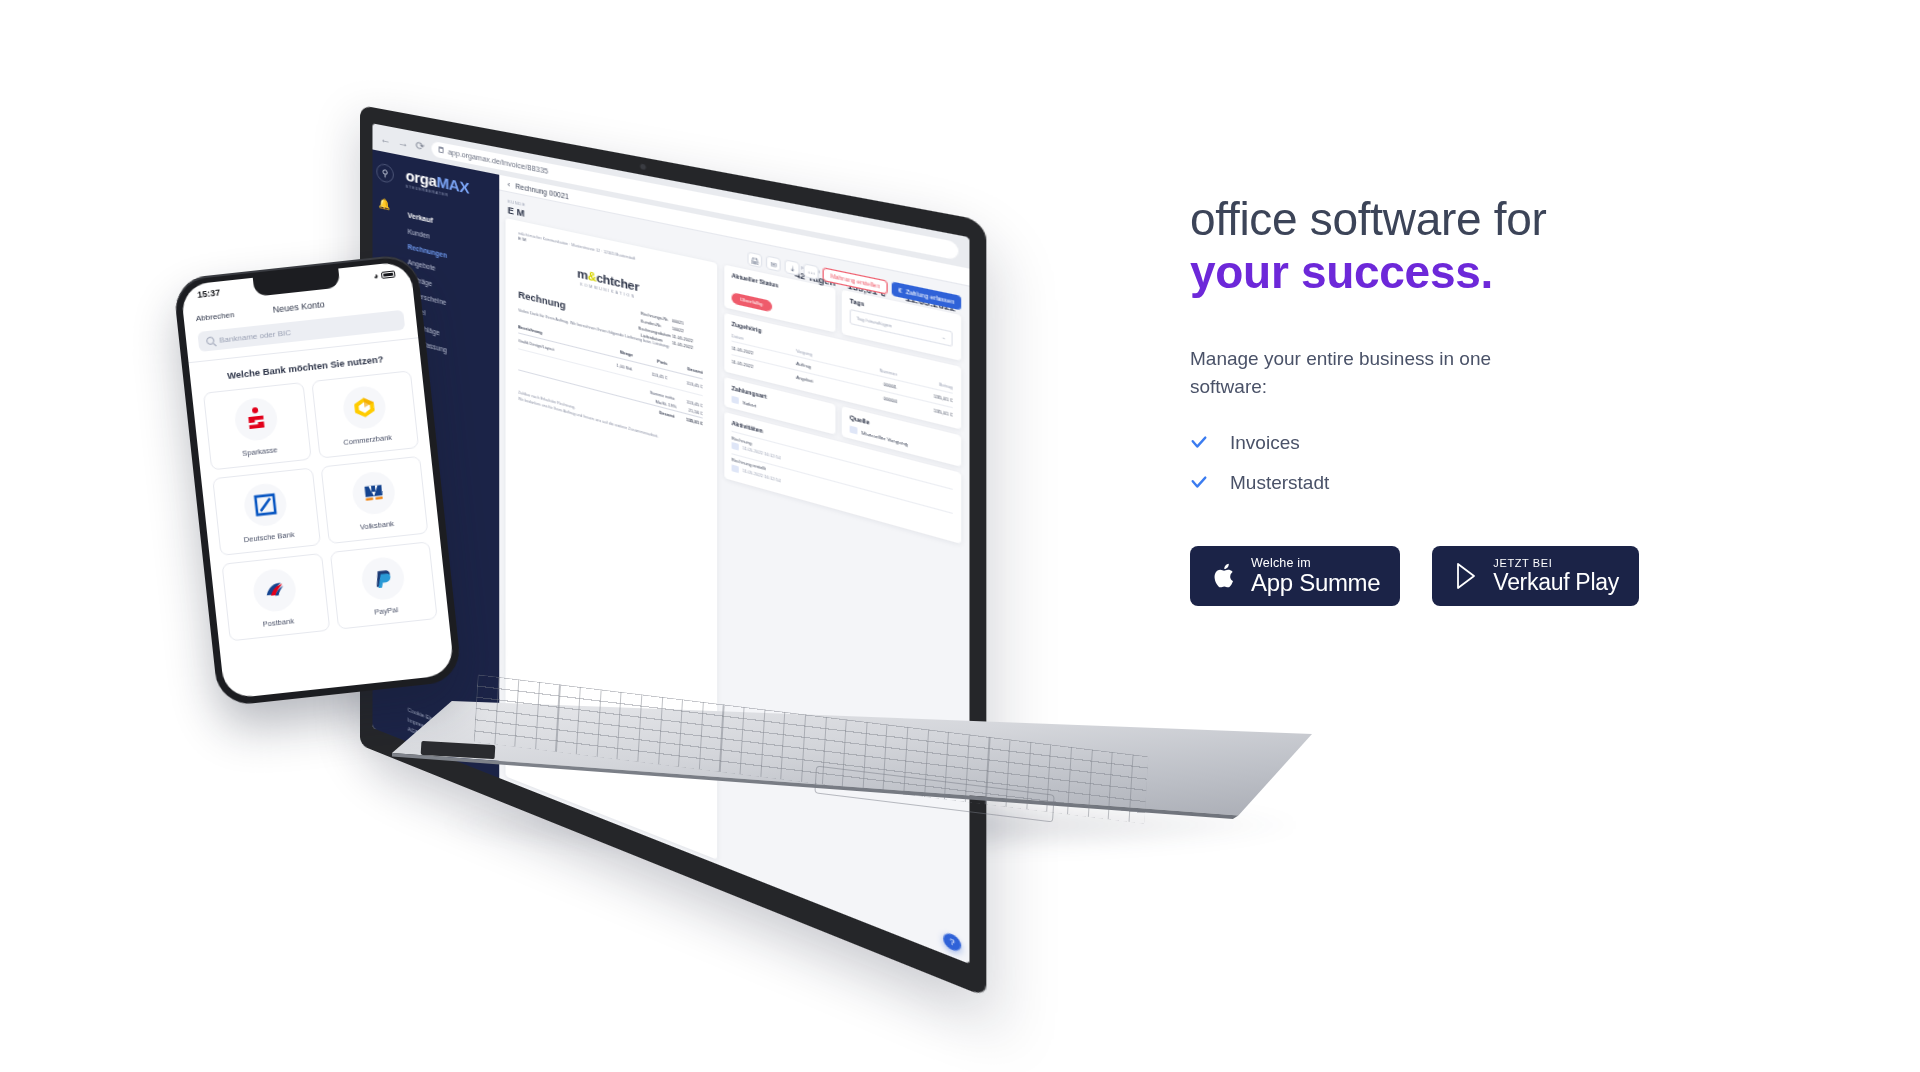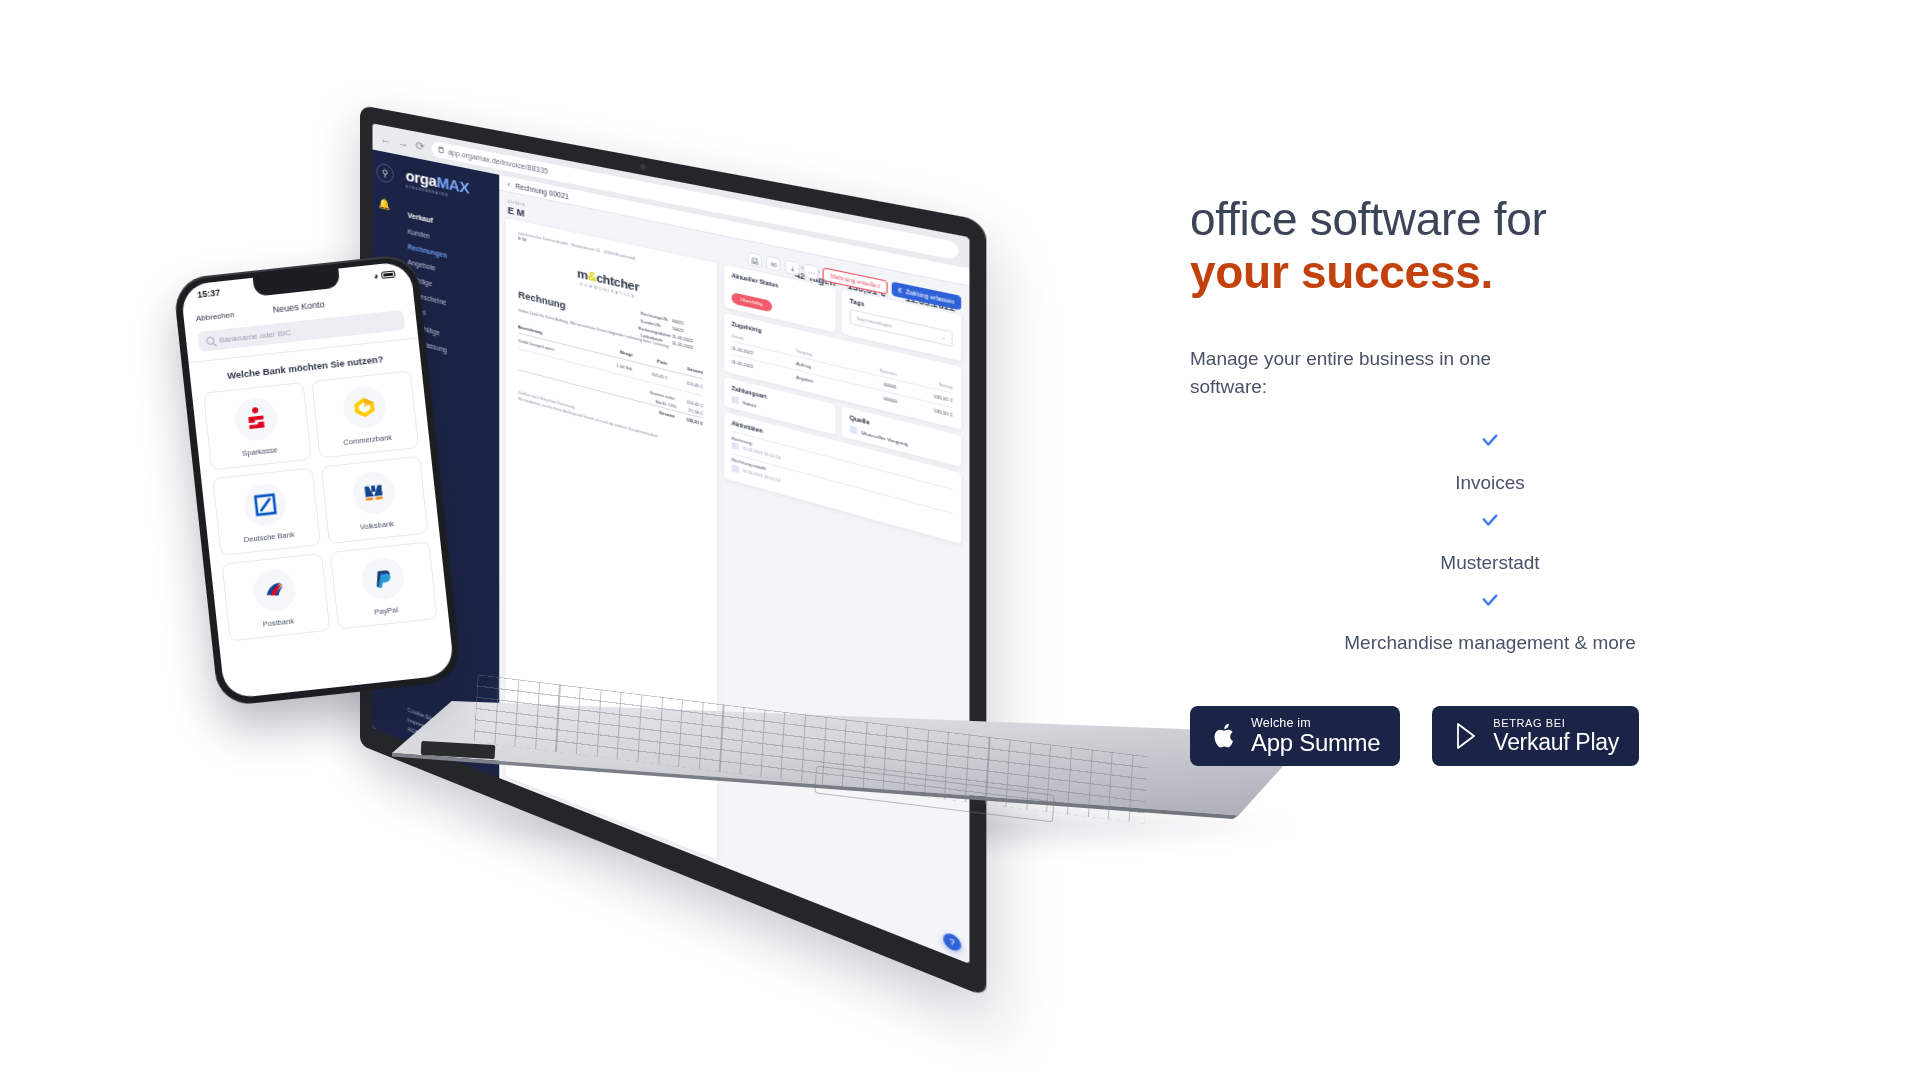--- a/index.html
+++ b/index.html
@@ -10,31 +10,31 @@
     position:relative;
   }
 
   
   .copy { position:absolute; left:1190px; top:140px; width:600px; }
 
   .headline {
     font-size:46px; line-height:1.15; color:#3c4458;
     font-weight:300; letter-spacing:-0.3px;
   }
-  .headline .accent { color:#c2410c; font-weight:700; display:block; }
+  .headline .accent { color:#6d28d9; font-weight:700; display:block; }
 
   .subhead {
     margin-top:46px; font-size:19px; line-height:1.5;
     color:#4a5268; font-weight:400; max-width:330px;
   }
 
   .bullets { margin-top:30px; list-style:none; }
   .bullets li {
     display:flex; align-items:center; gap:22px;
-    margin-bottom:18px; font-size:19px; color:#4a5268;flex-direction:column;
+    margin-bottom:18px; font-size:19px; color:#4a5268;
   }
   .check { width:18px; height:18px; flex:0 0 18px; color:#3b7cf0; }
   .check svg { width:18px; height:18px; display:block; }
 
   .badges { margin-top:52px; display:flex; gap:32px; }
   .badge {
     background:#1b2347; border-radius:8px;
     display:flex; align-items:center; gap:11px;
     padding:11px 20px; cursor:pointer;
   }
@@ -597,28 +597,20 @@
       <span>Invoices</span>
     </li>
     <li>
       <span class="check">
         <svg viewBox="0 0 20 20">
             <path d="M3 8 L8 14 L17 4" fill="none" stroke="currentColor" stroke-width="2.6" stroke-linecap="round" stroke-linejoin="round"></path>
           </svg>
       </span>
       <span>Musterstadt</span>
     </li>
-    <li>
-      <span class="check">
-        <svg viewBox="0 0 20 20">
-            <path d="M3 8 L8 14 L17 4" fill="none" stroke="currentColor" stroke-width="2.6" stroke-linecap="round" stroke-linejoin="round"></path>
-          </svg>
-      </span>
-      <span>Merchandise management &amp; more</span>
-    </li>
   </ul>
 
   <div class="badges">
 
     <a class="badge">
       <span class="glyph">
         <svg viewBox="0 0 24 28" width="24" height="28" aria-hidden="true">
           <path d="M17.2 14.6c0-3 2.4-4.4 2.5-4.5 -1.4-2-3.5-2.3-4.2-2.3 -1.8-.2-3.5 1-4.4 1 -.9 0-2.3-1-3.8-1 -2 0-3.8 1.1-4.8 2.9 -2 3.5-.5 8.8 1.5 11.7 1 1.4 2.1 3 3.6 2.9 1.4-.1 2-.9 3.7-.9 1.7 0 2.2.9 3.7.9 1.5 0 2.5-1.4 3.5-2.9 1.1-1.6 1.5-3.2 1.5-3.3 0-.1-2.9-1.1-2.8-4.5z" fill="#ffffff"></path>
           <path d="M14.6 5.5c.8-1 1.3-2.3 1.2-3.7 -1.1.1-2.5.8-3.3 1.7 -.7.9-1.4 2.2-1.2 3.5 1.2.1 2.5-.6 3.3-1.5z" fill="#ffffff"></path>
         </svg>
@@ -629,19 +621,19 @@
       </span>
     </a>
 
     <a class="badge gp">
       <span class="glyph">
         <svg viewBox="0 0 24 28" width="24" height="28" aria-hidden="true">
           <path d="M3 2 L19 14 L3 26 Z" fill="none" stroke="#ffffff" stroke-width="1.8" stroke-linejoin="round"></path>
         </svg>
       </span>
       <span class="txt">
-        <span class="small">BETRAG BEI</span>
+        <span class="small">JETZT BEI</span>
         <span class="big">Verkauf Play</span>
       </span>
     </a>
 
   </div>
 </div>
 
 </body></html>

